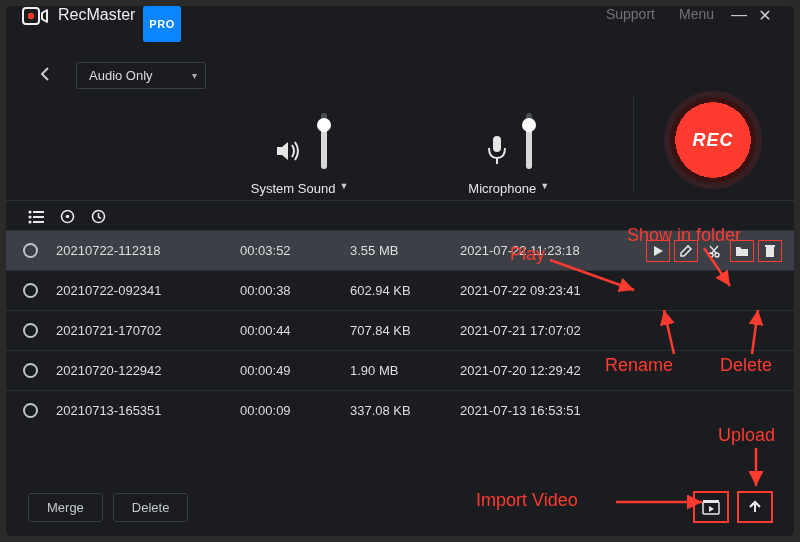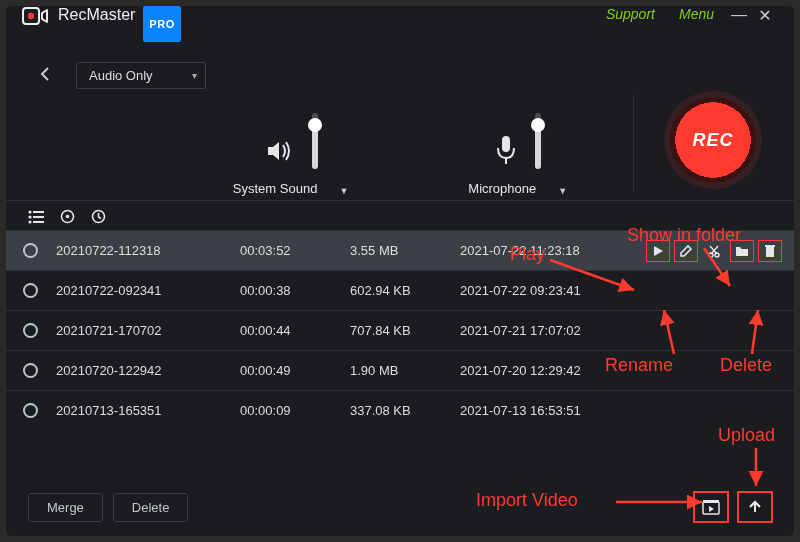--- a/index.html
+++ b/index.html
@@ -38,21 +38,21 @@
   .pro-badge {
     background: #0a84ff;
     color: #fff;
     font-size: 11px;
     font-weight: 600;
     padding: 12px 6px;
     border-radius: 2px;
     letter-spacing: .5px;
   }
   .titlebar .spacer { flex: 1; }
-  .titlebar .link { color: #84cc16; font-size: 14px; margin: 0 12px; cursor: pointer; font-style: italic; }
+  .titlebar .link { color: #737373; font-size: 14px; margin: 0 12px; cursor: pointer; }
   .win-btn { width: 26px; text-align: center; color:#ccc; font-size:16px; cursor:pointer; }
 
   
   .topstrip {
     display: flex;
     align-items: center;
     padding: 10px 26px 6px 26px;
   }
   .back-btn {
     color:#ccc; font-size:16px; margin-right:18px; cursor:pointer; padding:4px 8px;
@@ -74,21 +74,21 @@
   
   .audio-area {
     display:flex; align-items:flex-start; justify-content:center;
     gap: 120px; padding: 14px 30px 4px 30px;
     position:relative;
   }
   .audio-col {
     display:flex; flex-direction:column; align-items:center; gap:12px;
   }
   .audio-icons { display:flex; align-items:flex-end; gap:18px; height:60px }
-  .audio-label { color:#e6e6e6; font-size:13px; display:flex; align-items:flex-end; gap:22px; }
+  .audio-label { color:#e6e6e6; font-size:13px; display:flex; align-items:flex-start; gap:4px; }
   .audio-label .tri { font-size:9px; color:#ccc }
   .slider {
     width: 6px; height: 56px; background:#4a4d55; border-radius:3px; position:relative;
   }
   .slider .fill {
     position:absolute; bottom:0; left:0; right:0; background:#d8d8d8; border-radius:3px;
   }
   .slider .knob {
     position:absolute; left:50%; transform:translateX(-50%);
     width:14px; height:14px; border-radius:50%; background:#fff;

